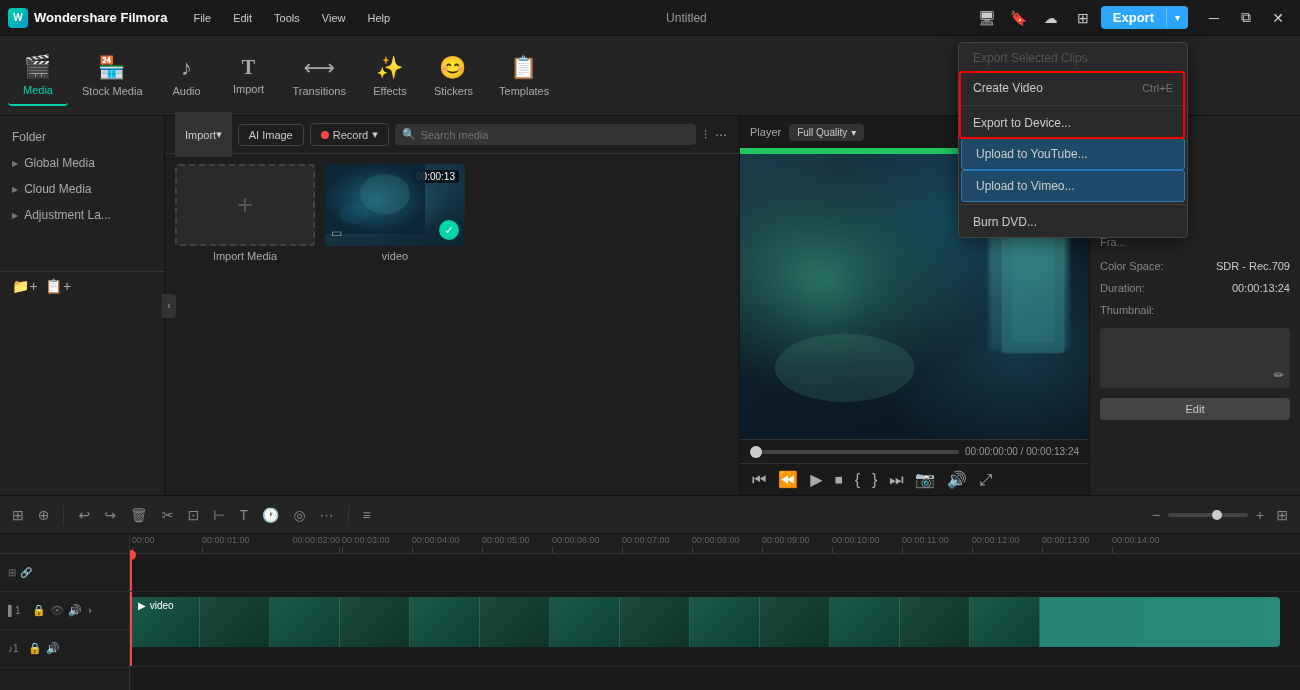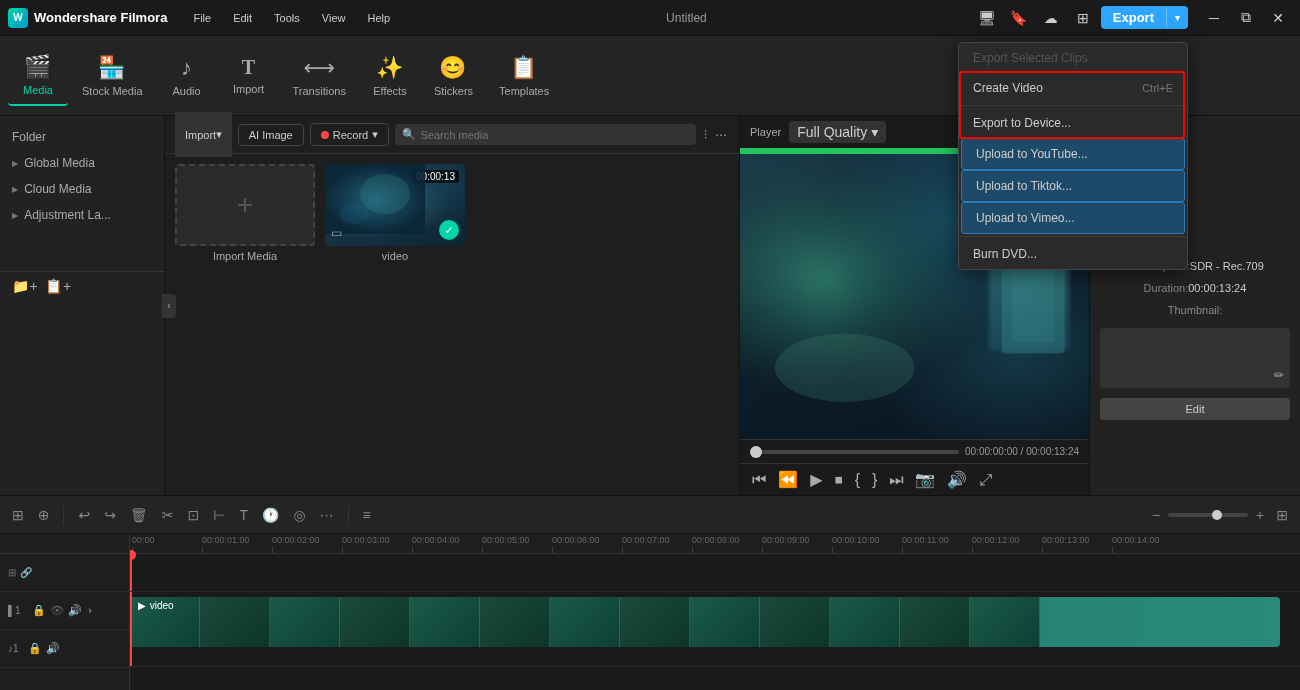--- a/index.html
+++ b/index.html
@@ -389,21 +389,21 @@
       font-size: 11px;
     }
     .quality-select {
       display: flex;
       align-items: center;
       gap: 4px;
       background: #333;
       padding: 3px 8px;
       border-radius: 4px;
       cursor: pointer;
-      font-size: 14px;
+      font-size: 10px;
       color: #ccc;
     }
     .preview-area {
       flex: 1;
       background: #0d0d0d;
       position: relative;
       overflow: hidden;
     }
     .preview-video-bg {
       width: 100%;
@@ -482,21 +482,21 @@
       flex-direction: column;
       flex-shrink: 0;
       padding: 10px;
       gap: 6px;
       font-size: 11px;
       color: #aaa;
       overflow-y: auto;
     }
     .right-panel-row {
       display: flex;
-      justify-content: center;
+      justify-content: space-between;
       align-items: flex-start;
       padding: 2px 0;
     }
     .right-panel-label {
       color: #888;
       font-size: 11px;
     }
     .right-panel-value {
       color: #ccc;
       font-size: 11px;
@@ -788,23 +788,20 @@
         <div class="dropdown-item">
           <span>Create Video</span>
           <span class="shortcut-text">Ctrl+E</span>
         </div>
         <div class="dropdown-divider"></div>
         <div class="dropdown-item">
           <span>Export to Device...</span>
         </div>
         <div class="dropdown-item highlighted">
           <span>Upload to YouTube...</span>
-        </div>
-        <div class="dropdown-item highlighted">
-          <span>Upload to Tiktok...</span>
         </div>
         <div class="dropdown-item highlighted">
           <span>Upload to Vimeo...</span>
         </div>
         <div class="dropdown-divider"></div>
         <div class="dropdown-item">
           <span>Burn DVD...</span>
         </div>
 
         <div class="red-highlight"></div>
@@ -1071,21 +1068,21 @@
       <div class="timeline-ruler">
         <div class="ruler-marks">
           <div class="ruler-mark" style="width:70px;padding-left:2px;">
             <span class="ruler-text">00:00</span>
             <div class="ruler-tick"></div>
           </div>
           <div class="ruler-mark" style="width:70px;padding-left:2px;">
             <span class="ruler-text">00:00:01:00</span>
             <div class="ruler-tick"></div>
           </div>
-          <div class="ruler-mark" style="width:70px;padding-left:2px;">
+          <div class="ruler-mark" style="width:70px;padding-left:2px;align-items:flex-end;">
             <span class="ruler-text">00:00:02:00</span>
             <div class="ruler-tick"></div>
           </div>
           <div class="ruler-mark" style="width:70px;padding-left:2px;">
             <span class="ruler-text">00:00:03:00</span>
             <div class="ruler-tick"></div>
           </div>
           <div class="ruler-mark" style="width:70px;padding-left:2px;">
             <span class="ruler-text">00:00:04:00</span>
             <div class="ruler-tick"></div>

